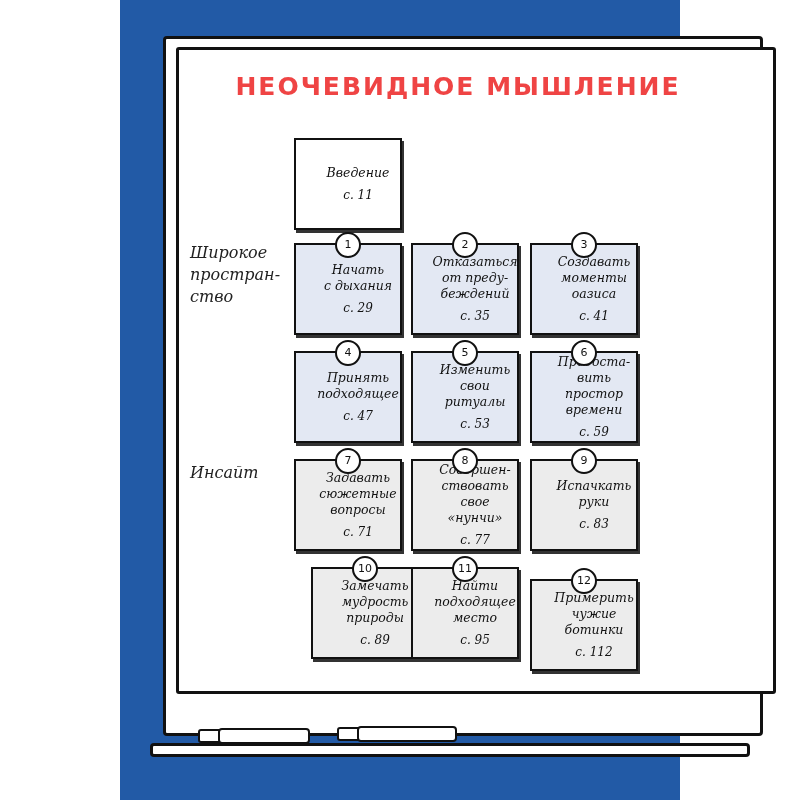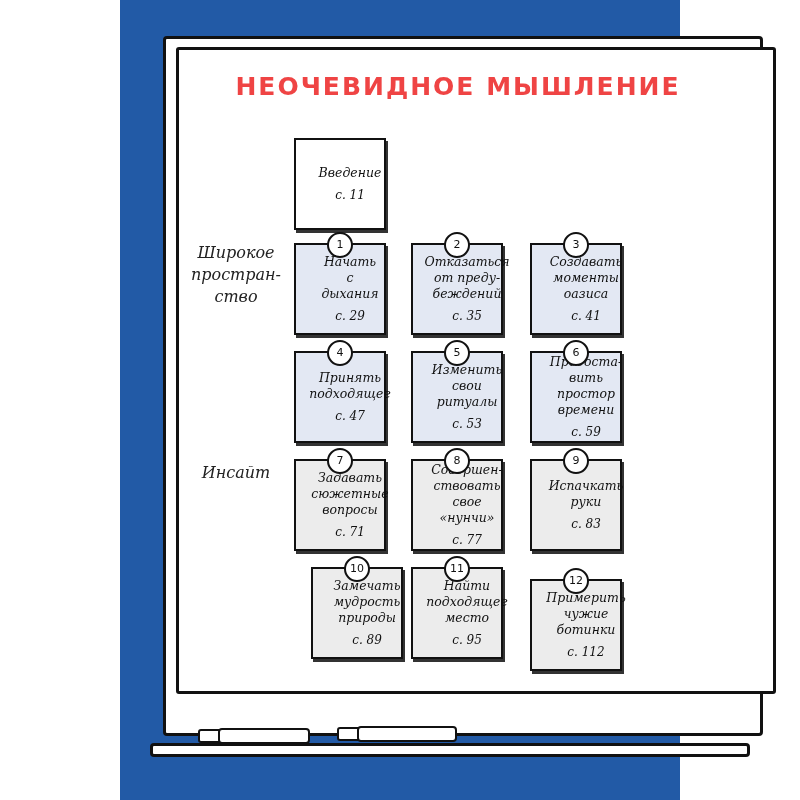--- a/index.html
+++ b/index.html
@@ -4,22 +4,22 @@
 <style>
   html,body{margin:0;padding:0;}
   body{width:800px;height:800px;background:#ffffff;position:relative;overflow:hidden;font-family:"DejaVu Sans",sans-serif;}
   .page{position:absolute;left:120px;top:0;width:560px;height:800px;background:#225aa6;overflow:hidden;}
   .board-outer{position:absolute;left:163px;top:36px;width:600px;height:700px;background:#fff;border:3px solid #111;border-radius:4px;box-sizing:border-box;}
   .board-inner{position:absolute;left:176px;top:47px;width:600px;height:647px;background:#fff;border:3px solid #111;border-radius:3px;box-sizing:border-box;}
   .ledge{position:absolute;left:150px;top:743px;width:600px;height:14px;background:#fff;border:3px solid #111;border-radius:4px;box-sizing:border-box;}
   .marker{position:absolute;height:16px;background:#fff;border:2.5px solid #111;border-radius:4px;box-sizing:border-box;}
   .marker-cap{position:absolute;height:14px;background:#fff;border:2.5px solid #111;border-radius:3px;box-sizing:border-box;}
   .title{position:absolute;left:200px;top:72px;width:460px;text-align:center;font-family:"DejaVu Sans",sans-serif;font-size:25px;font-weight:bold;letter-spacing:2px;color:#ef4444;margin-left:28px;}
-  .section{position:absolute;font-family:"DejaVu Serif",serif;font-style:italic;font-size:16px;color:#222;text-align:center;line-height:22px;}
-  .note{position:absolute;width:92px;height:92px;border:2.5px solid #111;box-sizing:border-box;box-shadow:2px 3px 0 #333;display:flex;flex-direction:column;align-items:center;justify-content:center;text-align:center;font-family:"DejaVu Serif",serif;font-style:italic;font-size:12.5px;line-height:16px;color:#111;padding-left:20px;}
+  .section{position:absolute;font-family:"DejaVu Serif",serif;font-style:italic;font-size:16px;color:#222;text-align:left;line-height:22px;}
+  .note{position:absolute;width:108px;height:92px;border:2.5px solid #111;box-sizing:border-box;box-shadow:2px 3px 0 #333;display:flex;flex-direction:column;align-items:center;justify-content:center;text-align:center;font-family:"DejaVu Serif",serif;font-style:italic;font-size:12.5px;line-height:16px;color:#111;padding-left:20px;}
   .note.blue{background:#e3e8f3;}
   .note.gray{background:#ececec;}
   .note.white{background:#fff;}
   .note .txt{white-space:pre-line;}
   .note .pg{margin-top:6px;font-size:12px;}
   .num{position:absolute;top:-13px;left:50%;transform:translateX(-50%);width:22px;height:22px;border-radius:50%;border:2px solid #111;background:#fff;font-family:"DejaVu Sans",sans-serif;font-style:normal;font-size:11px;line-height:22px;text-align:center;}
 </style>
 </head>
 <body>
 

